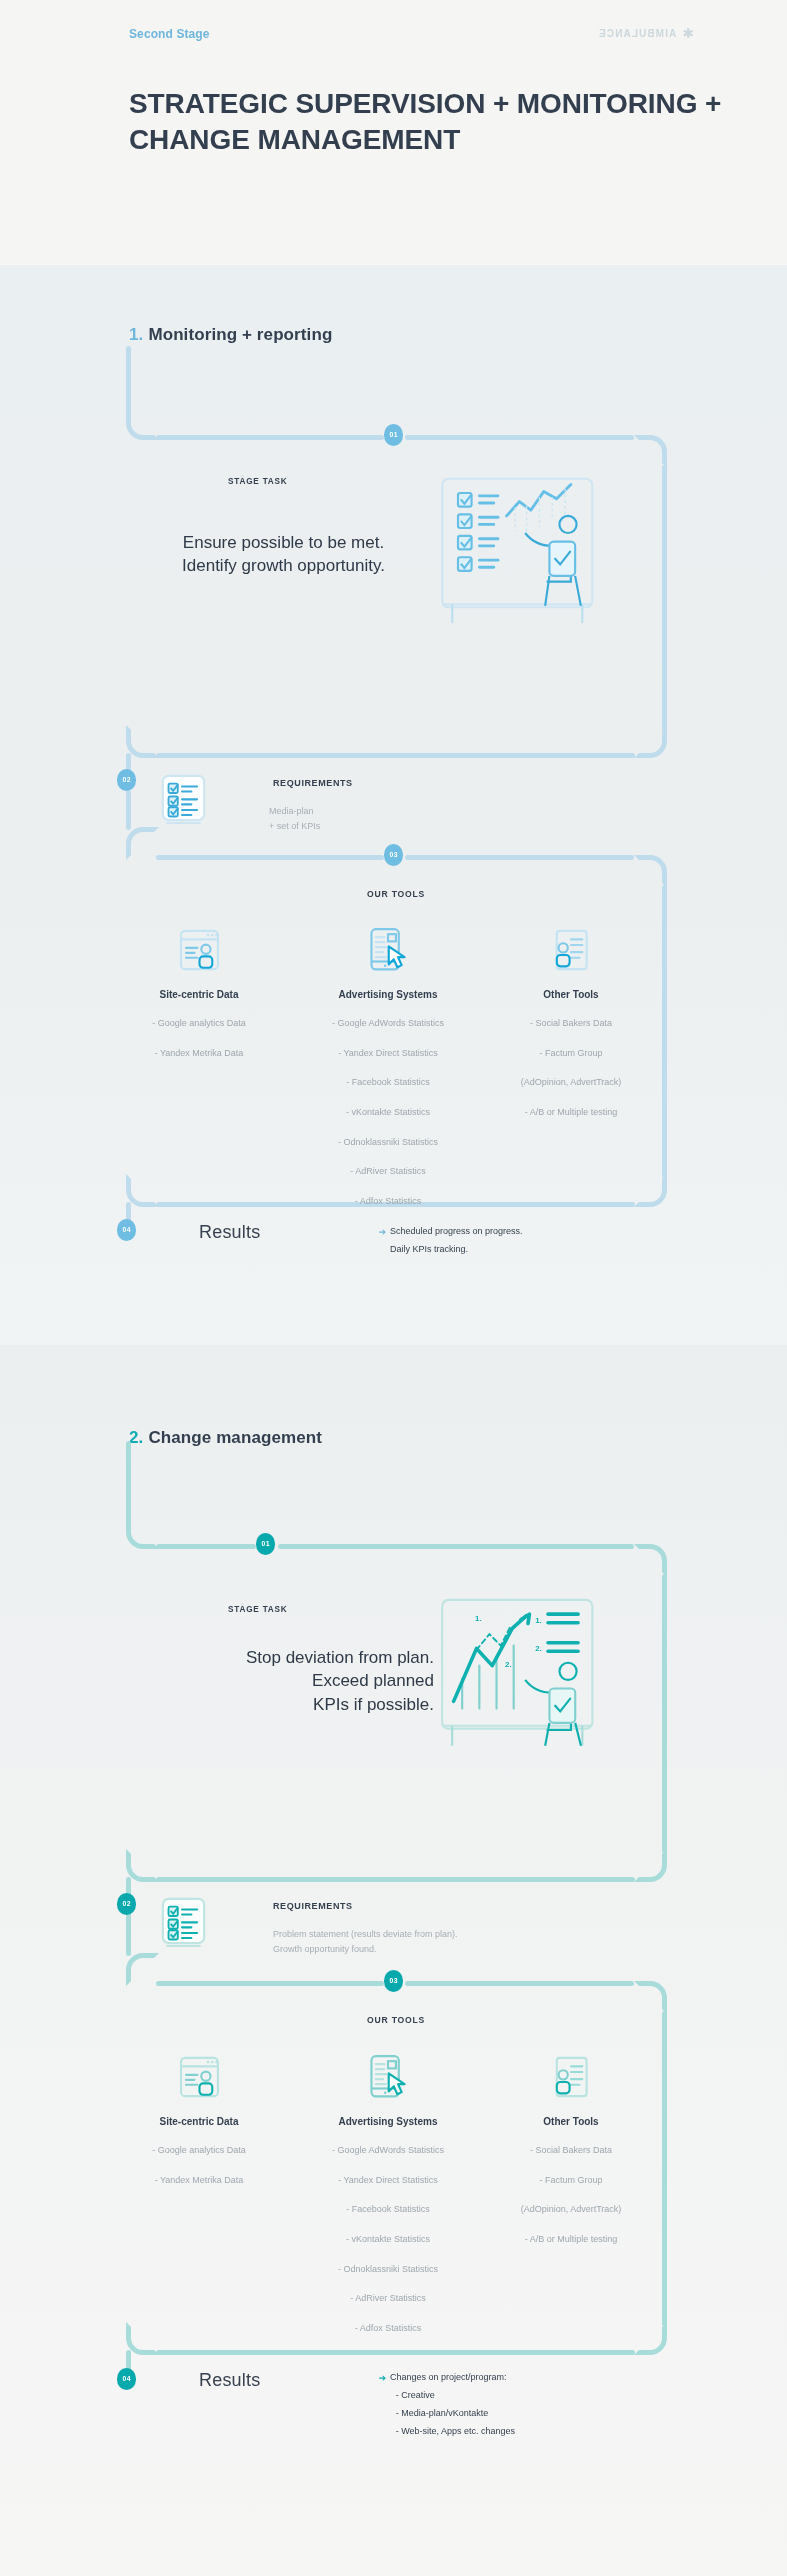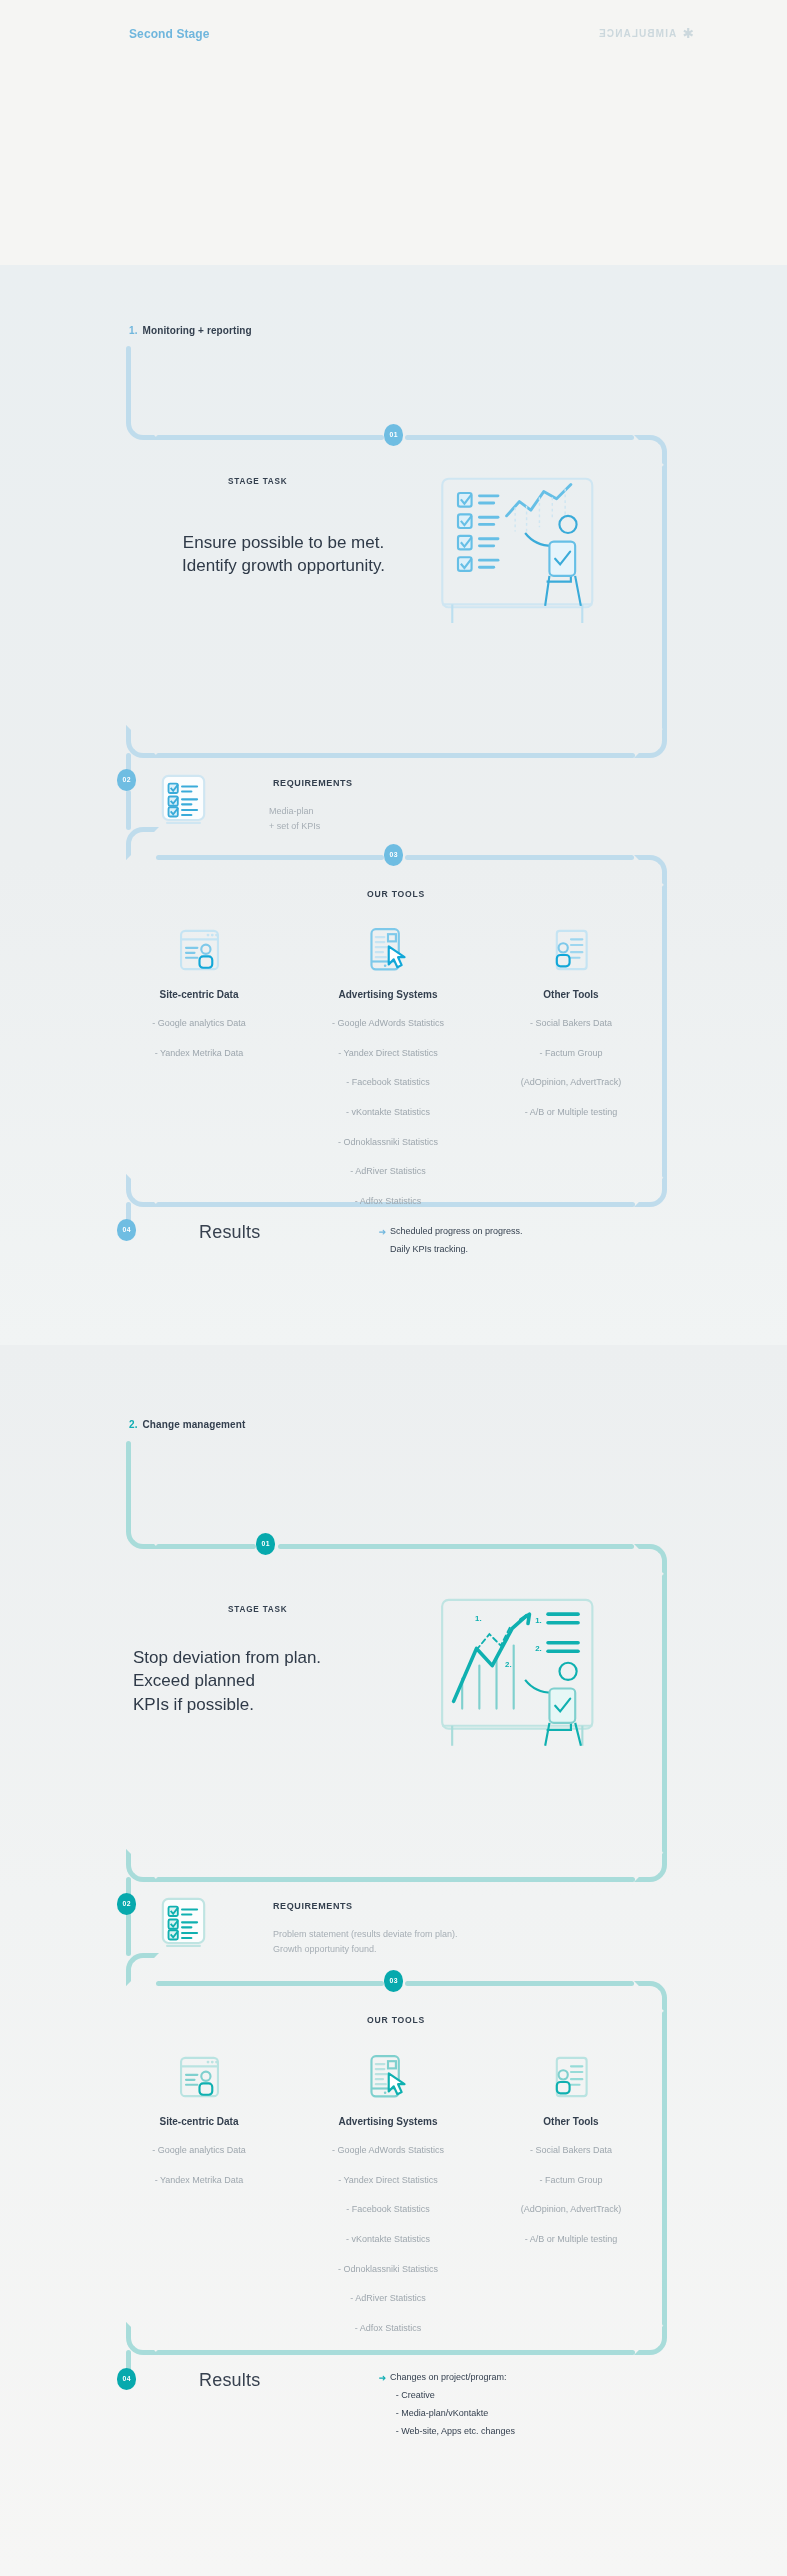--- a/index.html
+++ b/index.html
@@ -42,21 +42,21 @@
 
   
   .section {
     position: absolute; left: 0; width: 787px;
   }
   .section-1 { top: 265px; height: 1080px; background: linear-gradient(180deg,#eaeff1 0%,#eceff0 55%,#f1f4f4 100%); }
   .section-2 { top: 1345px; height: 1231px; background: linear-gradient(180deg,#eceff0 0%,#f1f3f3 45%,#f6f6f5 100%); }
 
   .sec-title {
     position: absolute; left: 129px;
-    font-size: 10px; font-weight: bold; color: #333f4e; letter-spacing: 0.1px;
+    font-size: 17px; font-weight: bold; color: #333f4e; letter-spacing: 0.1px;
     white-space: nowrap;
   }
   .sec-title .num { margin-right: 5px; }
   .s1 .sec-title .num { color: #6fb6dd; }
   .s2 .sec-title .num { color: #0fadb3; }
 
   
   .pipe { position: absolute; }
   .pipe-v { width: 5px; border-radius: 2.9px; }
   .pipe-h { height: 5px; border-radius: 2.9px; }
@@ -131,20 +131,21 @@
 <body>
 
 <div class="page">
 
   <div class="header">
     <div class="brand-stage">Second Stage</div>
     <div class="logo">
       <span class="logo-text">AIMBULANCE</span>
       <span class="logo-mark">✱</span>
     </div>
+    <div class="headline">STRATEGIC SUPERVISION + MONITORING + CHANGE MANAGEMENT</div>
   </div>
 
   <div class="section section-1 s1">
 
     <div class="sec-title" style="top:60px;">
       <span class="num">1.</span><span>Monitoring + reporting</span>
     </div>
 
     <div class="pipe pipe-v" style="left:126px; top:81px; height:74px;"></div>
     <div class="corner bl" style="left:126px; top:142px;"></div>
@@ -326,21 +327,21 @@
       <div class="ln">
         <span class="arrow">➜</span>
         <span>Scheduled progress on progress.</span>
       </div>
       <div class="ln">Daily KPIs tracking.</div>
     </div>
   </div>
 
   <div class="section section-2 s2">
 
-    <div class="sec-title" style="top:74px;">
+    <div class="sec-title" style="top:83px;">
       <span class="num">2.</span><span>Change management</span>
     </div>
 
     <div class="pipe pipe-v" style="left:126px; top:96px; height:89px;"></div>
     <div class="corner bl" style="left:126px; top:171px;"></div>
     <div class="pipe pipe-h" style="left:156px; top:199px; width:100px;"></div>
     <div class="badge" style="left:256px; top:188px;">01</div>
     <div class="pipe pipe-h" style="left:278px; top:199px; width:356px;"></div>
     <div class="corner tr" style="left:634px; top:199px;"></div>
     <div class="pipe pipe-v" style="left:662px; top:229px; height:279px;"></div>
@@ -356,21 +357,21 @@
     <div class="pipe pipe-h" style="left:405px; top:636px; width:229px;"></div>
     <div class="corner tr" style="left:634px; top:636px;"></div>
     <div class="pipe pipe-v" style="left:662px; top:666px; height:315px;"></div>
     <div class="corner br" style="left:634px; top:977px;"></div>
     <div class="pipe pipe-h" style="left:156px; top:1005px; width:479px;"></div>
     <div class="corner bl" style="left:126px; top:977px;"></div>
     <div class="pipe pipe-v" style="left:126px; top:1005px; height:23px;"></div>
     <div class="badge" style="left:117px; top:1023px;">04</div>
 
     <div class="stage-label" style="left:228px; top:260px;">STAGE TASK</div>
-    <div class="stage-text" style="left:133px; top:301px; width:301px; text-align:left;">
+    <div class="stage-text" style="left:133px; top:301px; width:301px; text-align:right;">
       <div>Stop deviation from plan.</div>
       <div>Exceed planned</div>
       <div>KPIs if possible.</div>
     </div>
     <div style="position:absolute; left:435px; top:249px;">
       <svg width="186" height="154" viewBox="0 0 260 215">
         <rect x="10" y="8" width="210" height="180" rx="9" fill="none" stroke="#bfe4e2" stroke-width="3"></rect>
         <line x1="10" y1="184" x2="220" y2="184" stroke="#bfe4e2" stroke-width="3"></line>
         <line x1="24" y1="184" x2="24" y2="212" stroke="#a8dcda" stroke-width="3"></line>
         <line x1="206" y1="184" x2="206" y2="212" stroke="#a8dcda" stroke-width="3"></line>

